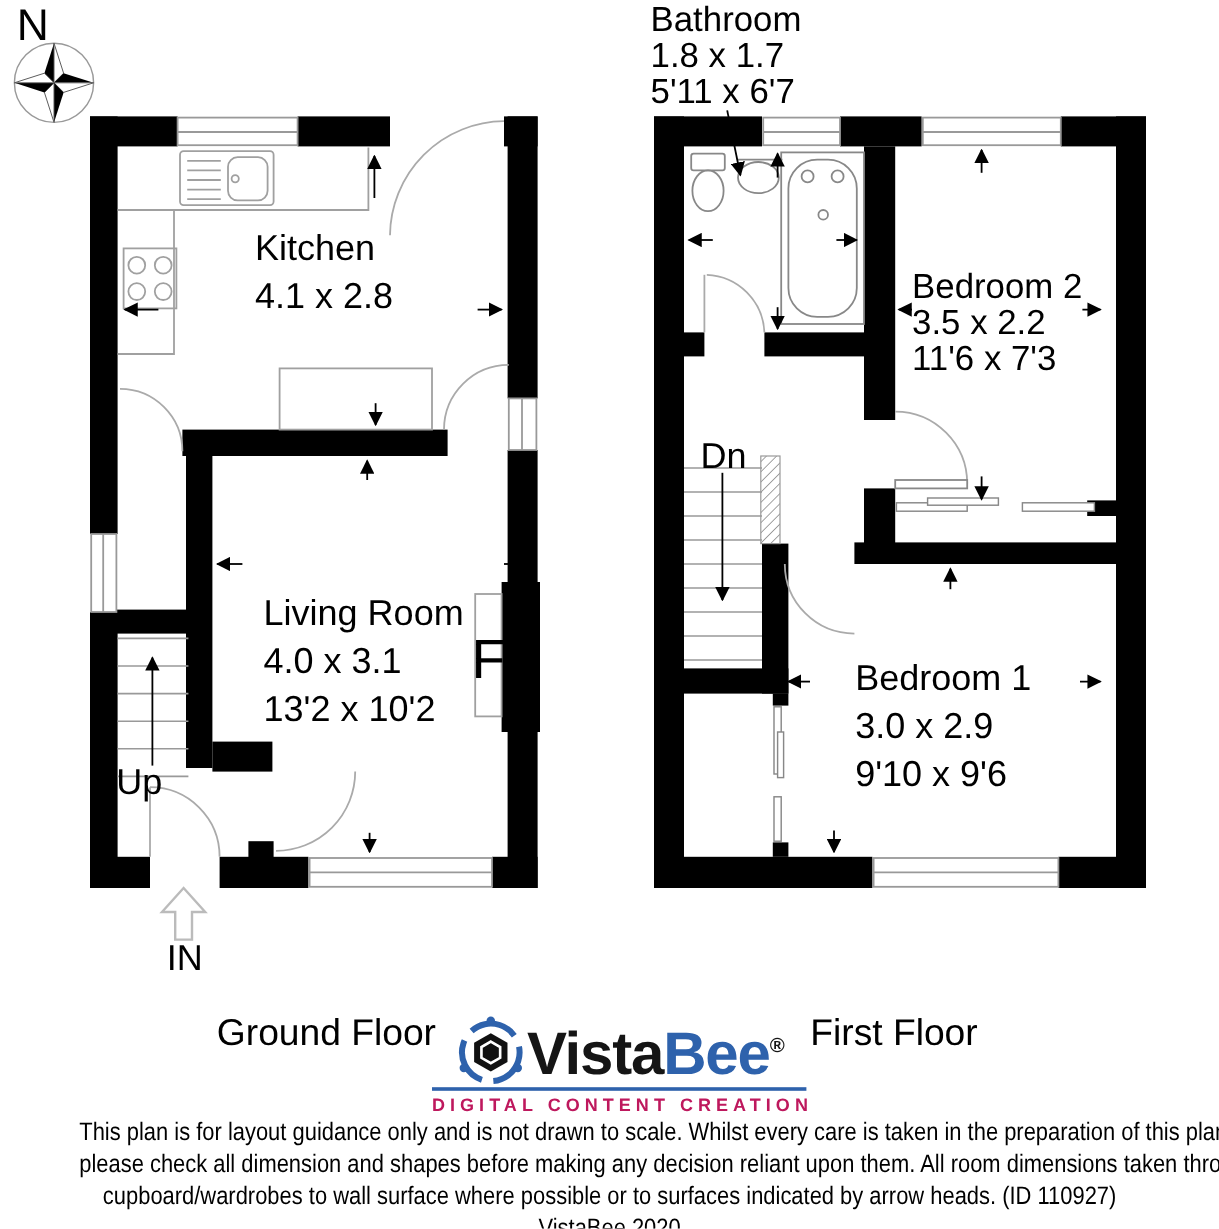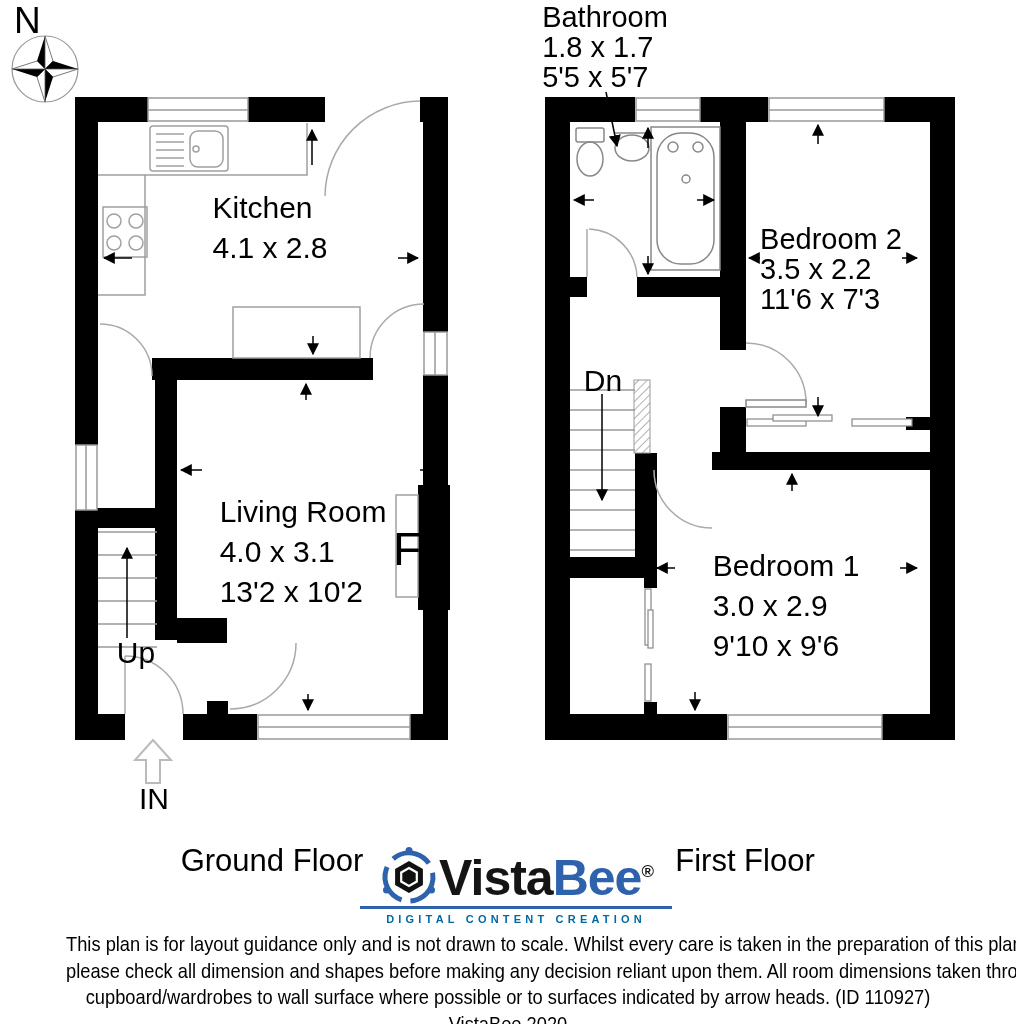--- a/index.html
+++ b/index.html
@@ -15,21 +15,21 @@
   .f-label{position:absolute;transform:translateX(-50%);font-size:46px;}
   .in-label{position:absolute;transform:translateX(-50%);font-size:30px;}
   
   .logo{position:absolute;left:360px;top:844px;width:312px;}
   .logo-row{display:flex;align-items:center;justify-content:center;height:62px;text-align:right;}
   .logo-text{font-size:50px;font-weight:bold;letter-spacing:-1px;line-height:60px;}
   .logo-vista{color:#151515;}
   .logo-bee{color:#2e62ac;}
   .logo-reg{font-size:17px;font-weight:bold;color:#151515;vertical-align:18px;}
   .logo-rule{height:3px;background:#2e62ac;margin-top:0;}
-  .logo-tagline{text-align:center;color:#0369a1;font-size:11px;font-weight:bold;
+  .logo-tagline{text-align:center;color:#be185d;font-size:15px;font-weight:bold;
                 letter-spacing:4.2px;margin-top:4px;white-space:nowrap;}
   
   .disclaimer{position:absolute;left:0;top:931px;width:1016px;text-align:center;
               font-size:21px;line-height:26.5px;transform:scaleX(0.87);transform-origin:50% 0;}
   .disclaimer div{white-space:nowrap;}
 </style>
 </head>
 <body>
 
 <div id="page">
@@ -234,21 +234,21 @@
       <line x1="695" y1="692" x2="695" y2="710" marker-end="url(#ah)"></line>
       <line x1="602" y1="394" x2="602" y2="500" marker-end="url(#ah)"></line>
     </g>
   </svg>
 
   <div class="n-label" style="left:14px;top:0px;">N</div>
 
   <div class="room-label tight" style="left:605px;top:2px;">
     <div>Bathroom</div>
     <div>1.8 x 1.7</div>
-    <div>5'5 x 5'7</div>
+    <div>5'11 x 6'7</div>
   </div>
 
   <div class="room-label" style="left:270px;top:188px;">
     <div>Kitchen</div>
     <div>4.1 x 2.8</div>
   </div>
 
   <div class="room-label" style="left:303px;top:492px;">
     <div>Living Room</div>
     <div>4.0 x 3.1</div>
@@ -260,21 +260,21 @@
     <div>3.5 x 2.2</div>
     <div>11'6 x 7'3</div>
   </div>
 
   <div class="room-label" style="left:786px;top:546px;">
     <div>Bedroom 1</div>
     <div>3.0 x 2.9</div>
     <div>9'10 x 9'6</div>
   </div>
 
-  <div class="small-label" style="left:136px;top:636px;">Up</div>
+  <div class="small-label" style="left:116px;top:636px;">Up</div>
   <div class="small-label" style="left:603px;top:364px;">Dn</div>
   <div class="f-label" style="left:407px;top:522px;">F</div>
   <div class="in-label" style="left:154px;top:782px;">IN</div>
 
   <div class="floor-title" style="left:272px;top:806px;">Ground Floor</div>
   <div class="floor-title" style="left:745px;top:806px;">First Floor</div>
 
   <div class="logo">
     <div class="logo-row">
       <svg width="60" height="60" viewBox="0 0 60 60">

